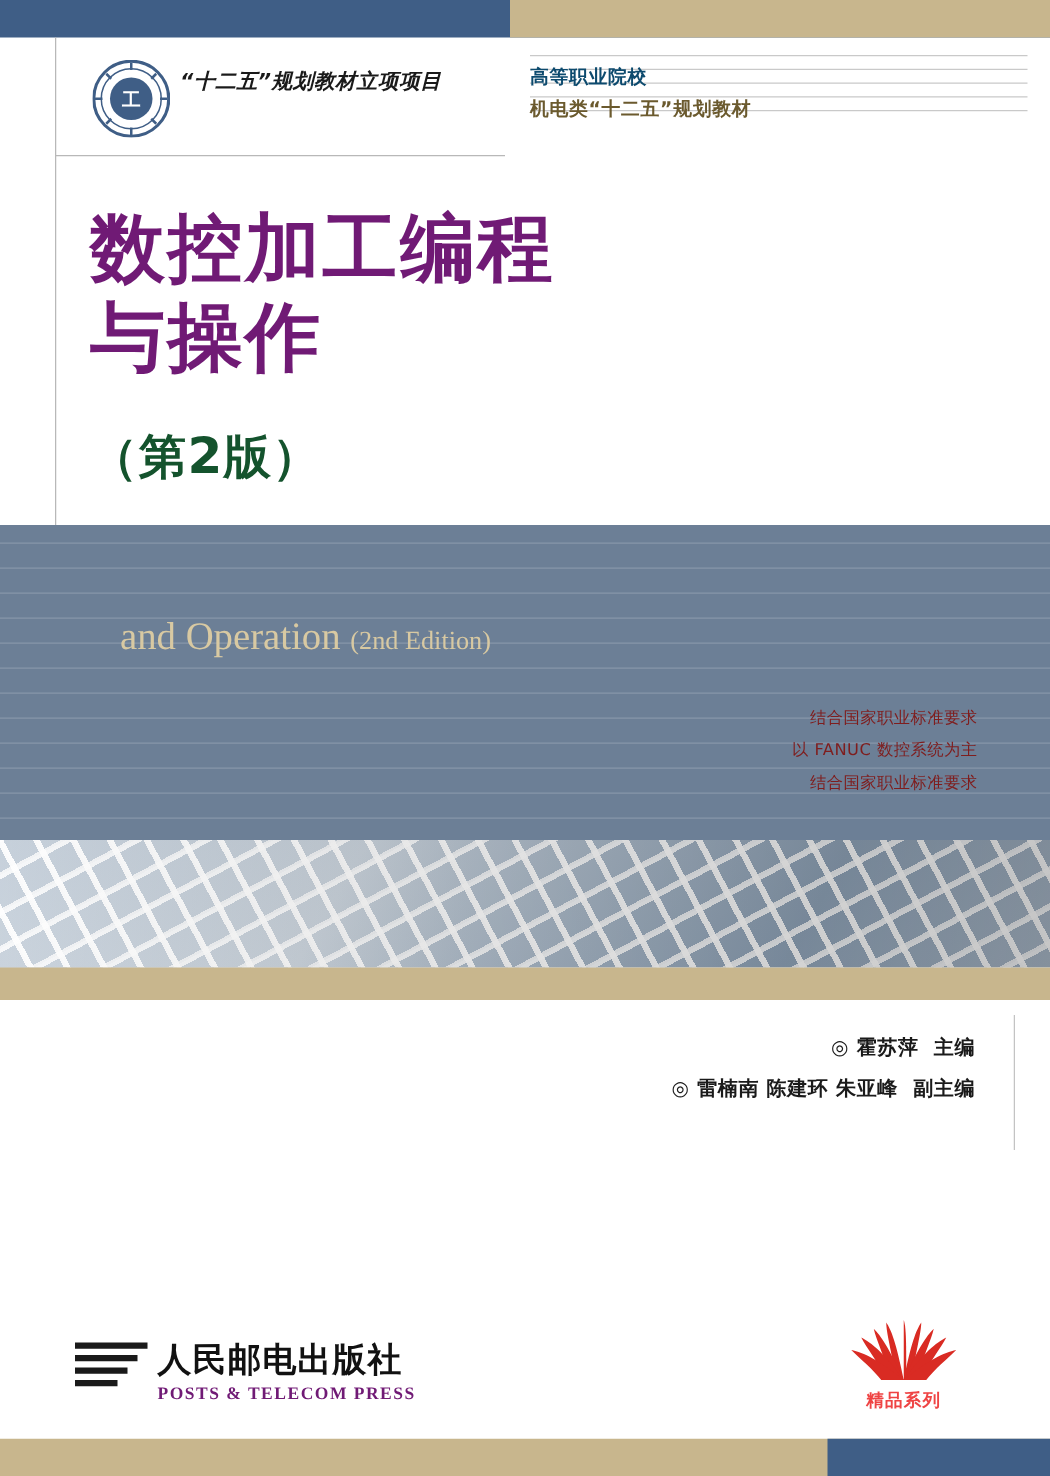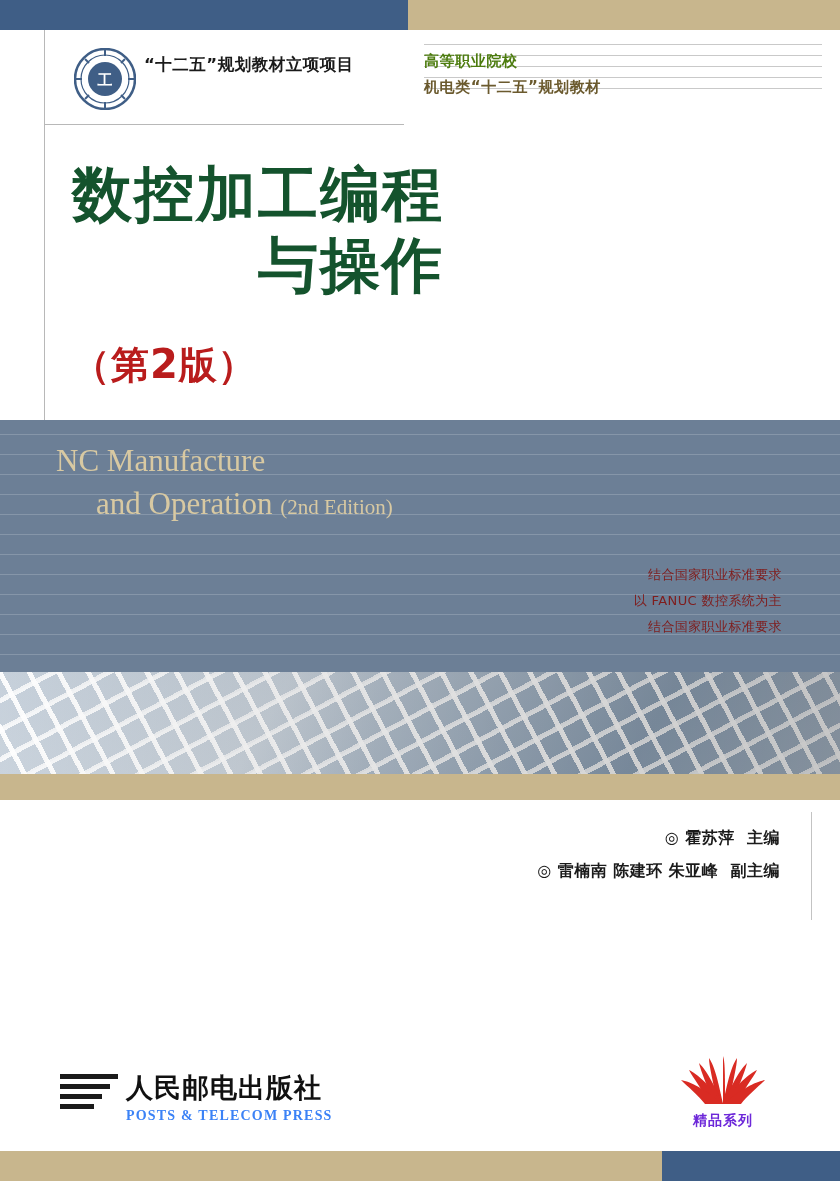--- a/index.html
+++ b/index.html
@@ -56,29 +56,29 @@
     position: absolute;
     left: 144px; top: 52px;
     width: 262px;
     color: #1a1a1a;
     font-family: "DejaVu Sans", sans-serif;
     font-weight: bold;
     font-size: 16.5px;
     line-height: 1.55;
     letter-spacing: 0.5px;
   }
-  .header-left .l2 { font-size: 16.5px; }
+  .header-left .l2 { font-size: 16.5px; font-style: italic; }
 
   .header-right {
     position: absolute;
     left: 424px; top: 52px;
     width: 400px;
   }
   .header-right .hr1 {
-    color: #4d7c0f;
+    color: #0c4a6e;
     font-family: "DejaVu Sans", sans-serif;
     font-weight: bold;
     font-size: 15px;
     letter-spacing: 0.6px;
     margin-bottom: 7px;
   }
   .header-right .hr2 {
     color: #6b5a2e;
     font-family: "DejaVu Sans", sans-serif;
     font-weight: bold;
@@ -94,32 +94,31 @@
     display:block;
     height: 1px;
     background: #c9c9c9;
     margin-bottom: 10px;
   }
 
   
   .title-cn {
     position: absolute;
     left: 72px; top: 164px;
-    color: #14532d;
-    font-family: Liberation Mono, monospace;
+    color: #701a75;
+    font-family: Liberation Sans, sans-serif;
     font-weight: bold;
     font-size: 60px;
     line-height: 1.18;
     letter-spacing: 2px;
-    text-align: right;
   }
   .edition {
     position: absolute;
     left: 72px; top: 340px;
-    color: #b91c1c;
+    color: #14532d;
     font-family: "DejaVu Sans", sans-serif;
     font-weight: bold;
     font-size: 38px;
     letter-spacing: 1px;
   }
   .edition .num { font-size: 40px; }
 
   
   .blue-slab {
     position: absolute;
@@ -141,21 +140,21 @@
     background: #ffffff;
   }
   .title-en {
     position: absolute;
     left: 56px; top: 440px;
     color: #d8c9a2;
     font-family: "Liberation Serif", serif;
     font-size: 31px;
     line-height: 1.38;
   }
-  .title-en .l2 { margin-left: 40px; }
+  .title-en .l2 { margin-left: 40px; margin-top: 48px; }
   .title-en .paren {
     font-size: 21px;
   }
 
   .blurb {
     position: absolute;
     right: 58px; top: 562px;
     width: 400px;
     text-align: right;
     color: #7f1d1d;
@@ -241,38 +240,38 @@
     left: 66px; top: 0px;
     color: #111111;
     font-family: "DejaVu Sans", sans-serif;
     font-weight: bold;
     font-size: 27px;
     letter-spacing: 1px;
   }
   .pub-name-en {
     position: absolute;
     left: 66px; top: 38px;
-    color: #3b82f6;
+    color: #701a75;
     font-family: "Liberation Serif", serif;
     font-weight: bold;
     font-size: 14px;
     letter-spacing: 1.2px;
   }
 
   
   .seal {
     position: absolute;
     right: 52px; top: 1052px;
     width: 130px;
     text-align: center;
   }
   .seal svg { display:block; margin: 0 auto; }
   .seal .seal-label {
     margin-top: 6px;
-    color: #6d28d9;
+    color: #ef4444;
     font-family: "DejaVu Sans", sans-serif;
     font-weight: bold;
     font-size: 14px;
     letter-spacing: 1px;
   }
 
   
   .bottom-band {
     position: absolute;
     left: 0; top: 1151px;
@@ -352,21 +351,20 @@
         <i style="top:134px"></i>
         <i style="top:154px"></i>
       <i style="top:174px"></i>
         <i style="top:194px"></i>
         <i style="top:214px"></i>
         <i style="top:234px"></i>
     </div>
   </div>
 
   <div class="title-en">
-    <div>NC Manufacture</div>
     <div class="l2">
       <span>and Operation</span>
       <span class="paren">(2nd Edition)</span>
     </div>
   </div>
 
   <div class="blurb">
     <div>结合国家职业标准要求</div>
     <div>以 FANUC 数控系统为主</div>
     <div>结合国家职业标准要求</div>

